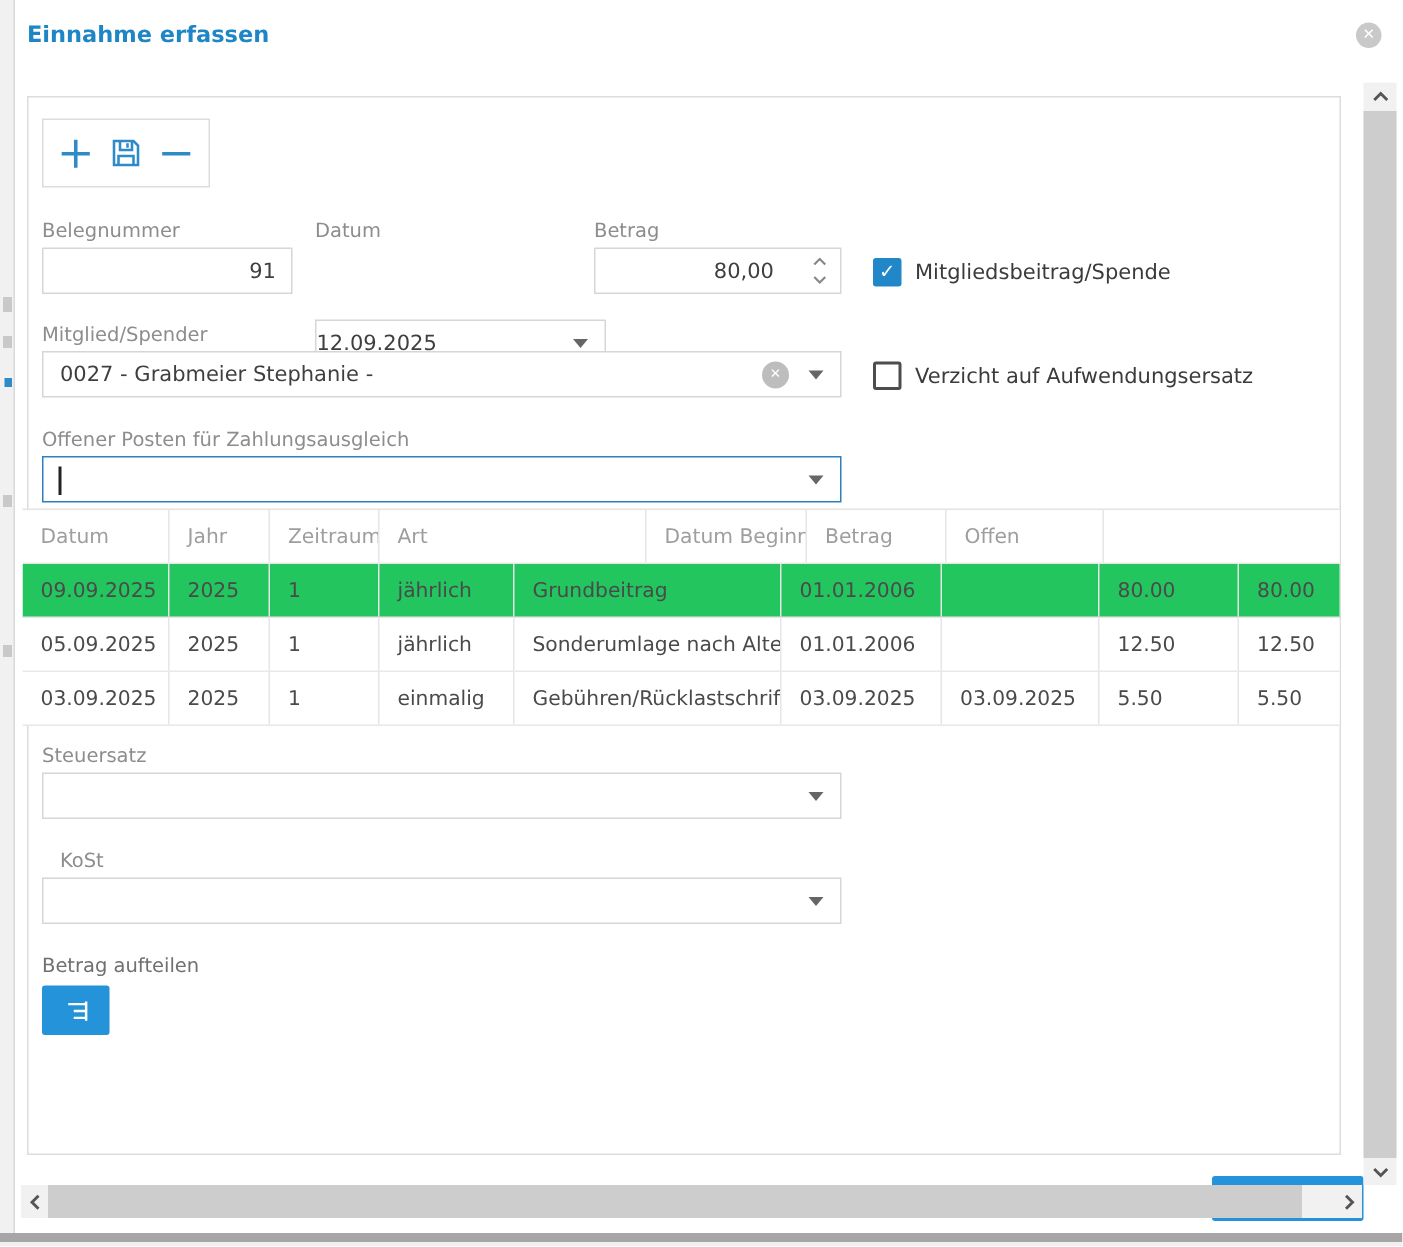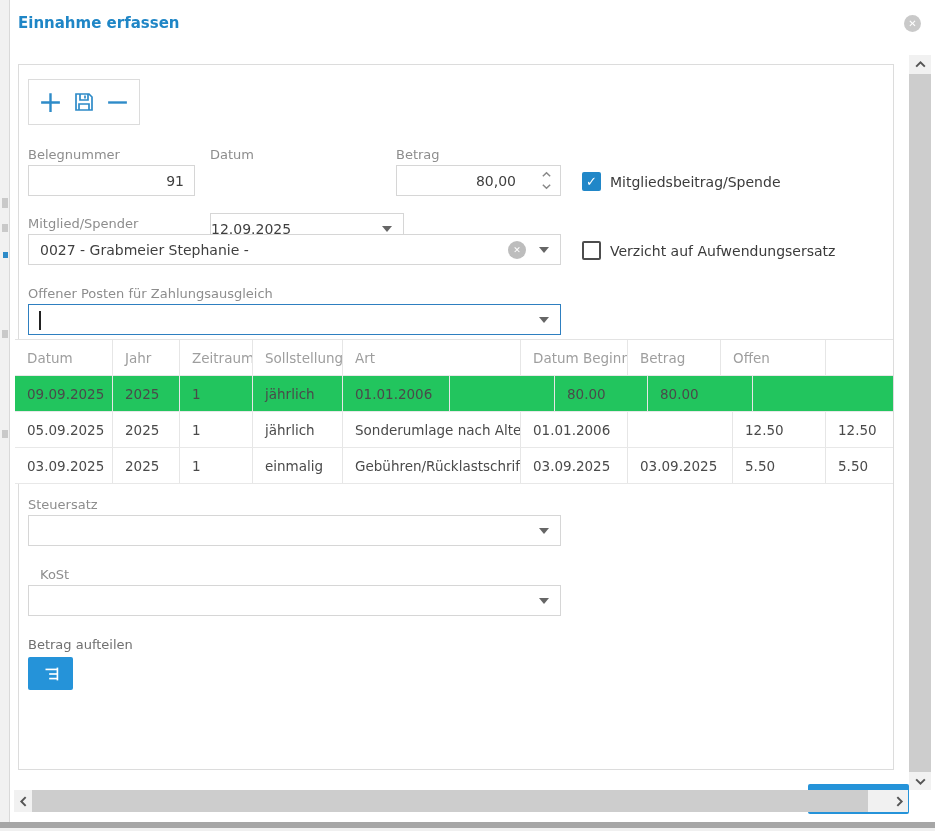--- a/index.html
+++ b/index.html
@@ -175,32 +175,32 @@
     <span class="cursor-bar"></span>
     <span class="val" style="padding-left:14px;"></span>
     <span class="caret"></span>
   </div>
 
   <div class="grid-wrap">
     <div class="tr head" id="thead-row">
         <div class="th" style="width: 98px;">Datum</div>
         <div class="th" style="width: 67px;">Jahr</div>
         <div class="th" style="width: 73px;">Zeitraum</div>
-        <div class="th" style="width: 90px;">Sollstellung</div>
         <div class="th" style="width: 178px;">Art</div>
         <div class="th" style="width: 107px;">Datum Beginn</div>
         <div class="th" style="width: 93px;">Betrag</div>
         <div class="th" style="width: 105px;">Offen</div>
       </div>
     <div id="tbody-rows">
         <div class="tr shaded">
           <div class="td" style="width: 98px;">09.09.2025</div>
           <div class="td" style="width: 67px;">2025</div>
           <div class="td" style="width: 73px;">1</div>
           <div class="td" style="width: 90px;">jährlich</div>
+          <div class="td" style="width: 178px;">Grundbeitrag</div>
           <div class="td" style="width: 107px;">01.01.2006</div>
           <div class="td" style="width: 105px;"></div>
           <div class="td" style="width: 93px;">80.00</div>
           <div class="td" style="width: 105px;">80.00</div>
         </div>
         <div class="tr">
           <div class="td" style="width: 98px;">05.09.2025</div>
           <div class="td" style="width: 67px;">2025</div>
           <div class="td" style="width: 73px;">1</div>
           <div class="td" style="width: 90px;">jährlich</div>

